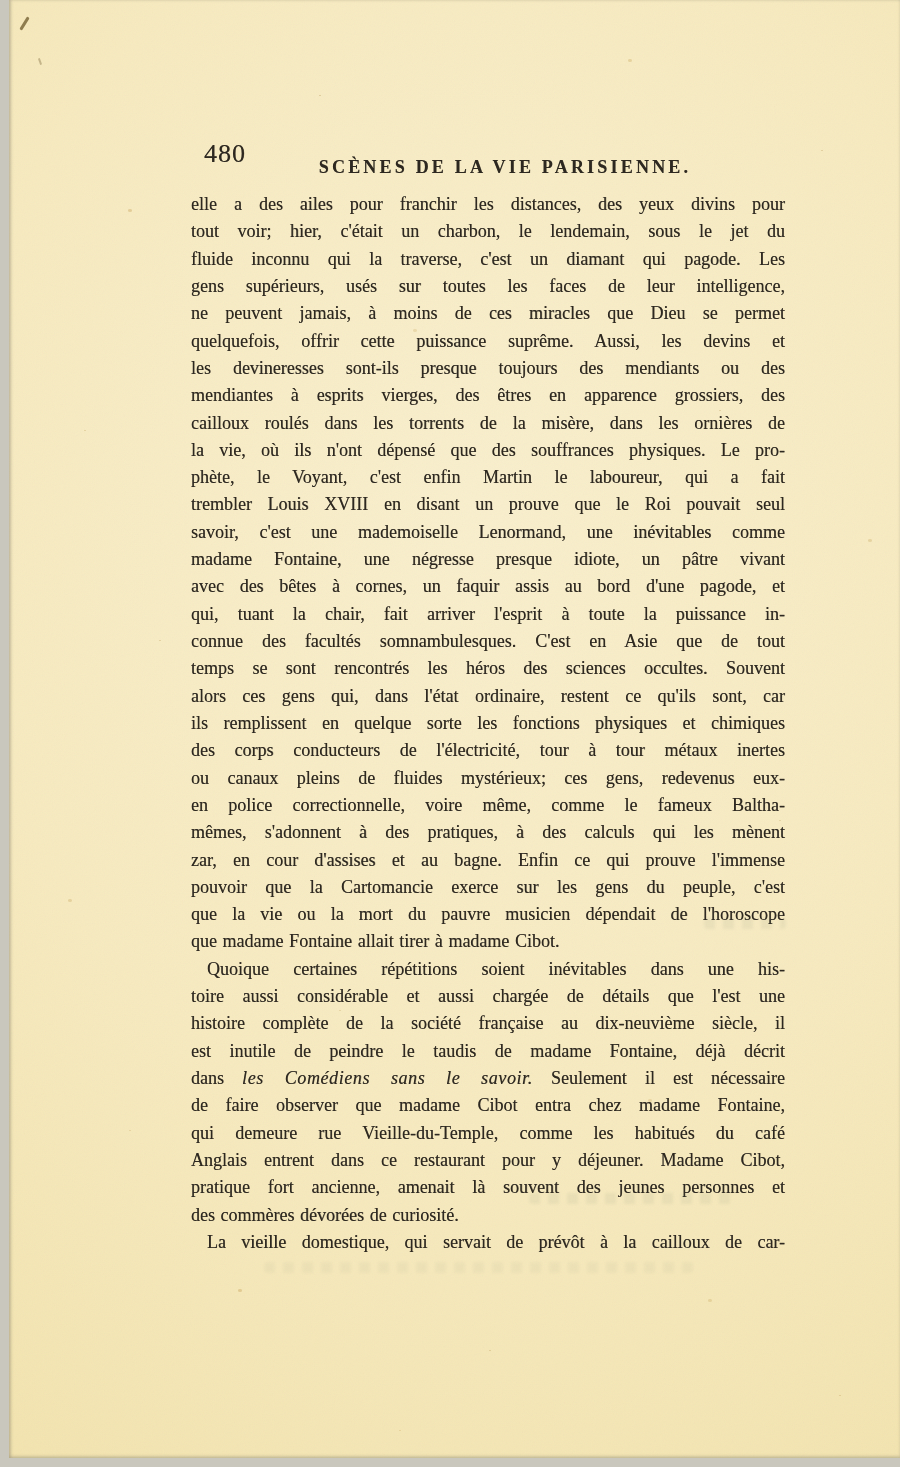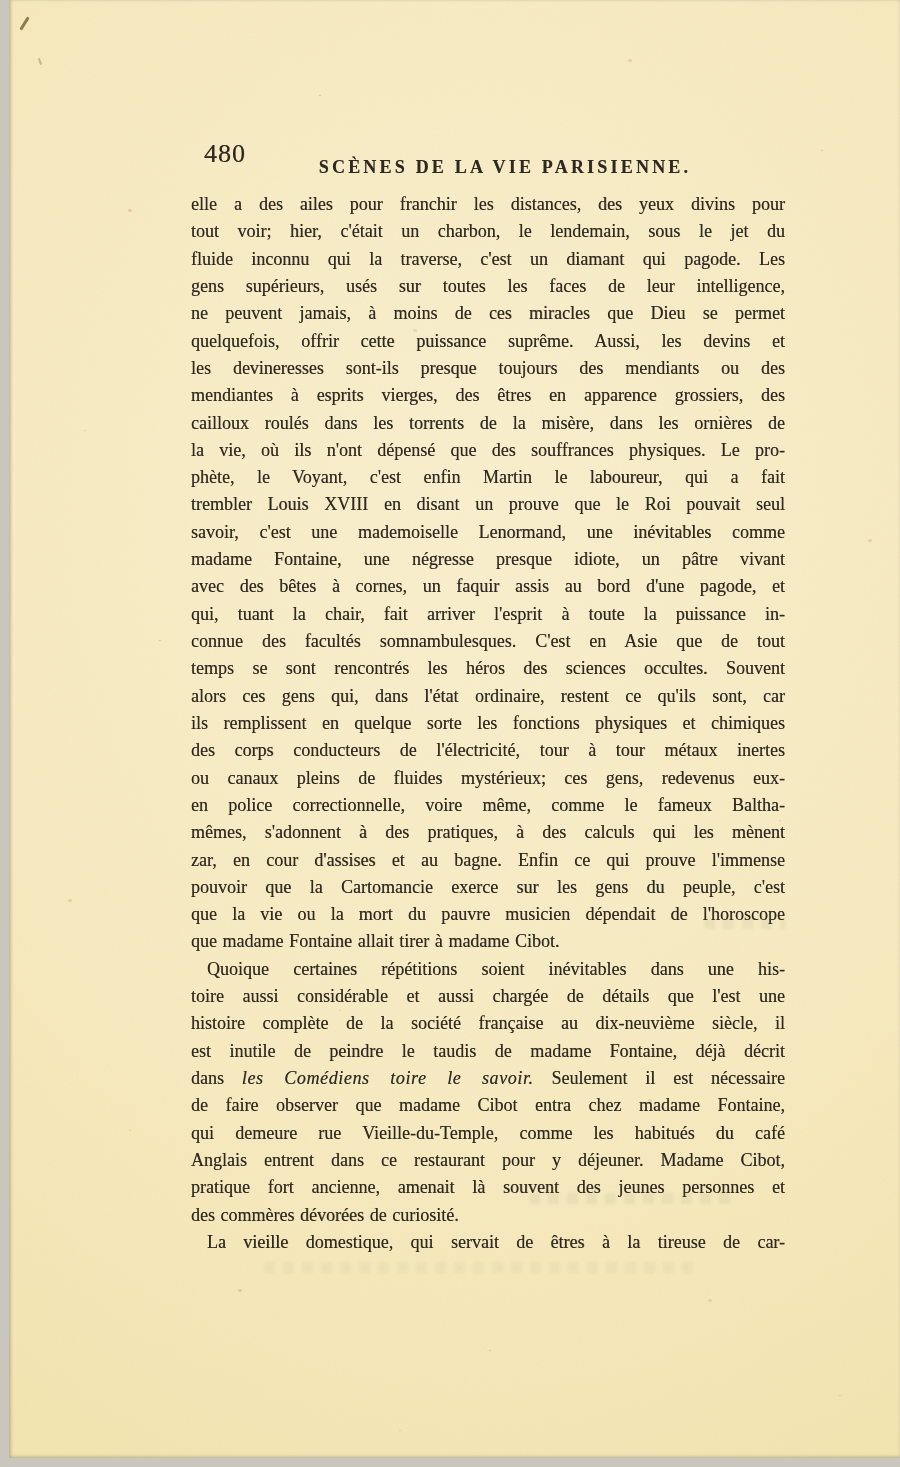--- a/index.html
+++ b/index.html
@@ -147,26 +147,26 @@
       <div class="line">en police correctionnelle, voire même, comme le fameux Baltha-</div>
       <div class="line">mêmes, s'adonnent à des pratiques, à des calculs qui les mènent</div>
       <div class="line">zar, en cour d'assises et au bagne. Enfin ce qui prouve l'immense</div>
       <div class="line">pouvoir que la Cartomancie exerce sur les gens du peuple, c'est</div>
       <div class="line">que la vie ou la mort du pauvre musicien dépendait de l'horoscope</div>
       <div class="line endline">que madame Fontaine allait tirer à madame Cibot.</div>
       <div class="line indent">Quoique certaines répétitions soient inévitables dans une his-</div>
       <div class="line">toire aussi considérable et aussi chargée de détails que l'est une</div>
       <div class="line">histoire complète de la société française au dix-neuvième siècle, il</div>
       <div class="line">est inutile de peindre le taudis de madame Fontaine, déjà décrit</div>
-      <div class="line"><span>dans </span><span class="it">les Comédiens toire le savoir.</span><span> Seulement il est nécessaire</span></div>
+      <div class="line"><span>dans </span><span class="it">les Comédiens sans le savoir.</span><span> Seulement il est nécessaire</span></div>
       <div class="line">de faire observer que madame Cibot entra chez madame Fontaine,</div>
       <div class="line">qui demeure rue Vieille-du-Temple, comme les habitués du café</div>
       <div class="line">Anglais entrent dans ce restaurant pour y déjeuner. Madame Cibot,</div>
       <div class="line">pratique fort ancienne, amenait là souvent des jeunes personnes et</div>
       <div class="line endline">des commères dévorées de curiosité.</div>
-      <div class="line indent">La vieille domestique, qui servait de êtres à la tireuse de car-</div>
+      <div class="line indent">La vieille domestique, qui servait de prévôt à la cailloux de car-</div>
     </main>
 
   <div class="ghost" style="left:695px;top:918px;width:82px;"></div>
   <div class="ghost" style="left:520px;top:1193px;width:205px;"></div>
   <div class="ghost" style="left:255px;top:1262px;width:430px;opacity:.3;"></div>
 
 </div>
 
 </body></html>

